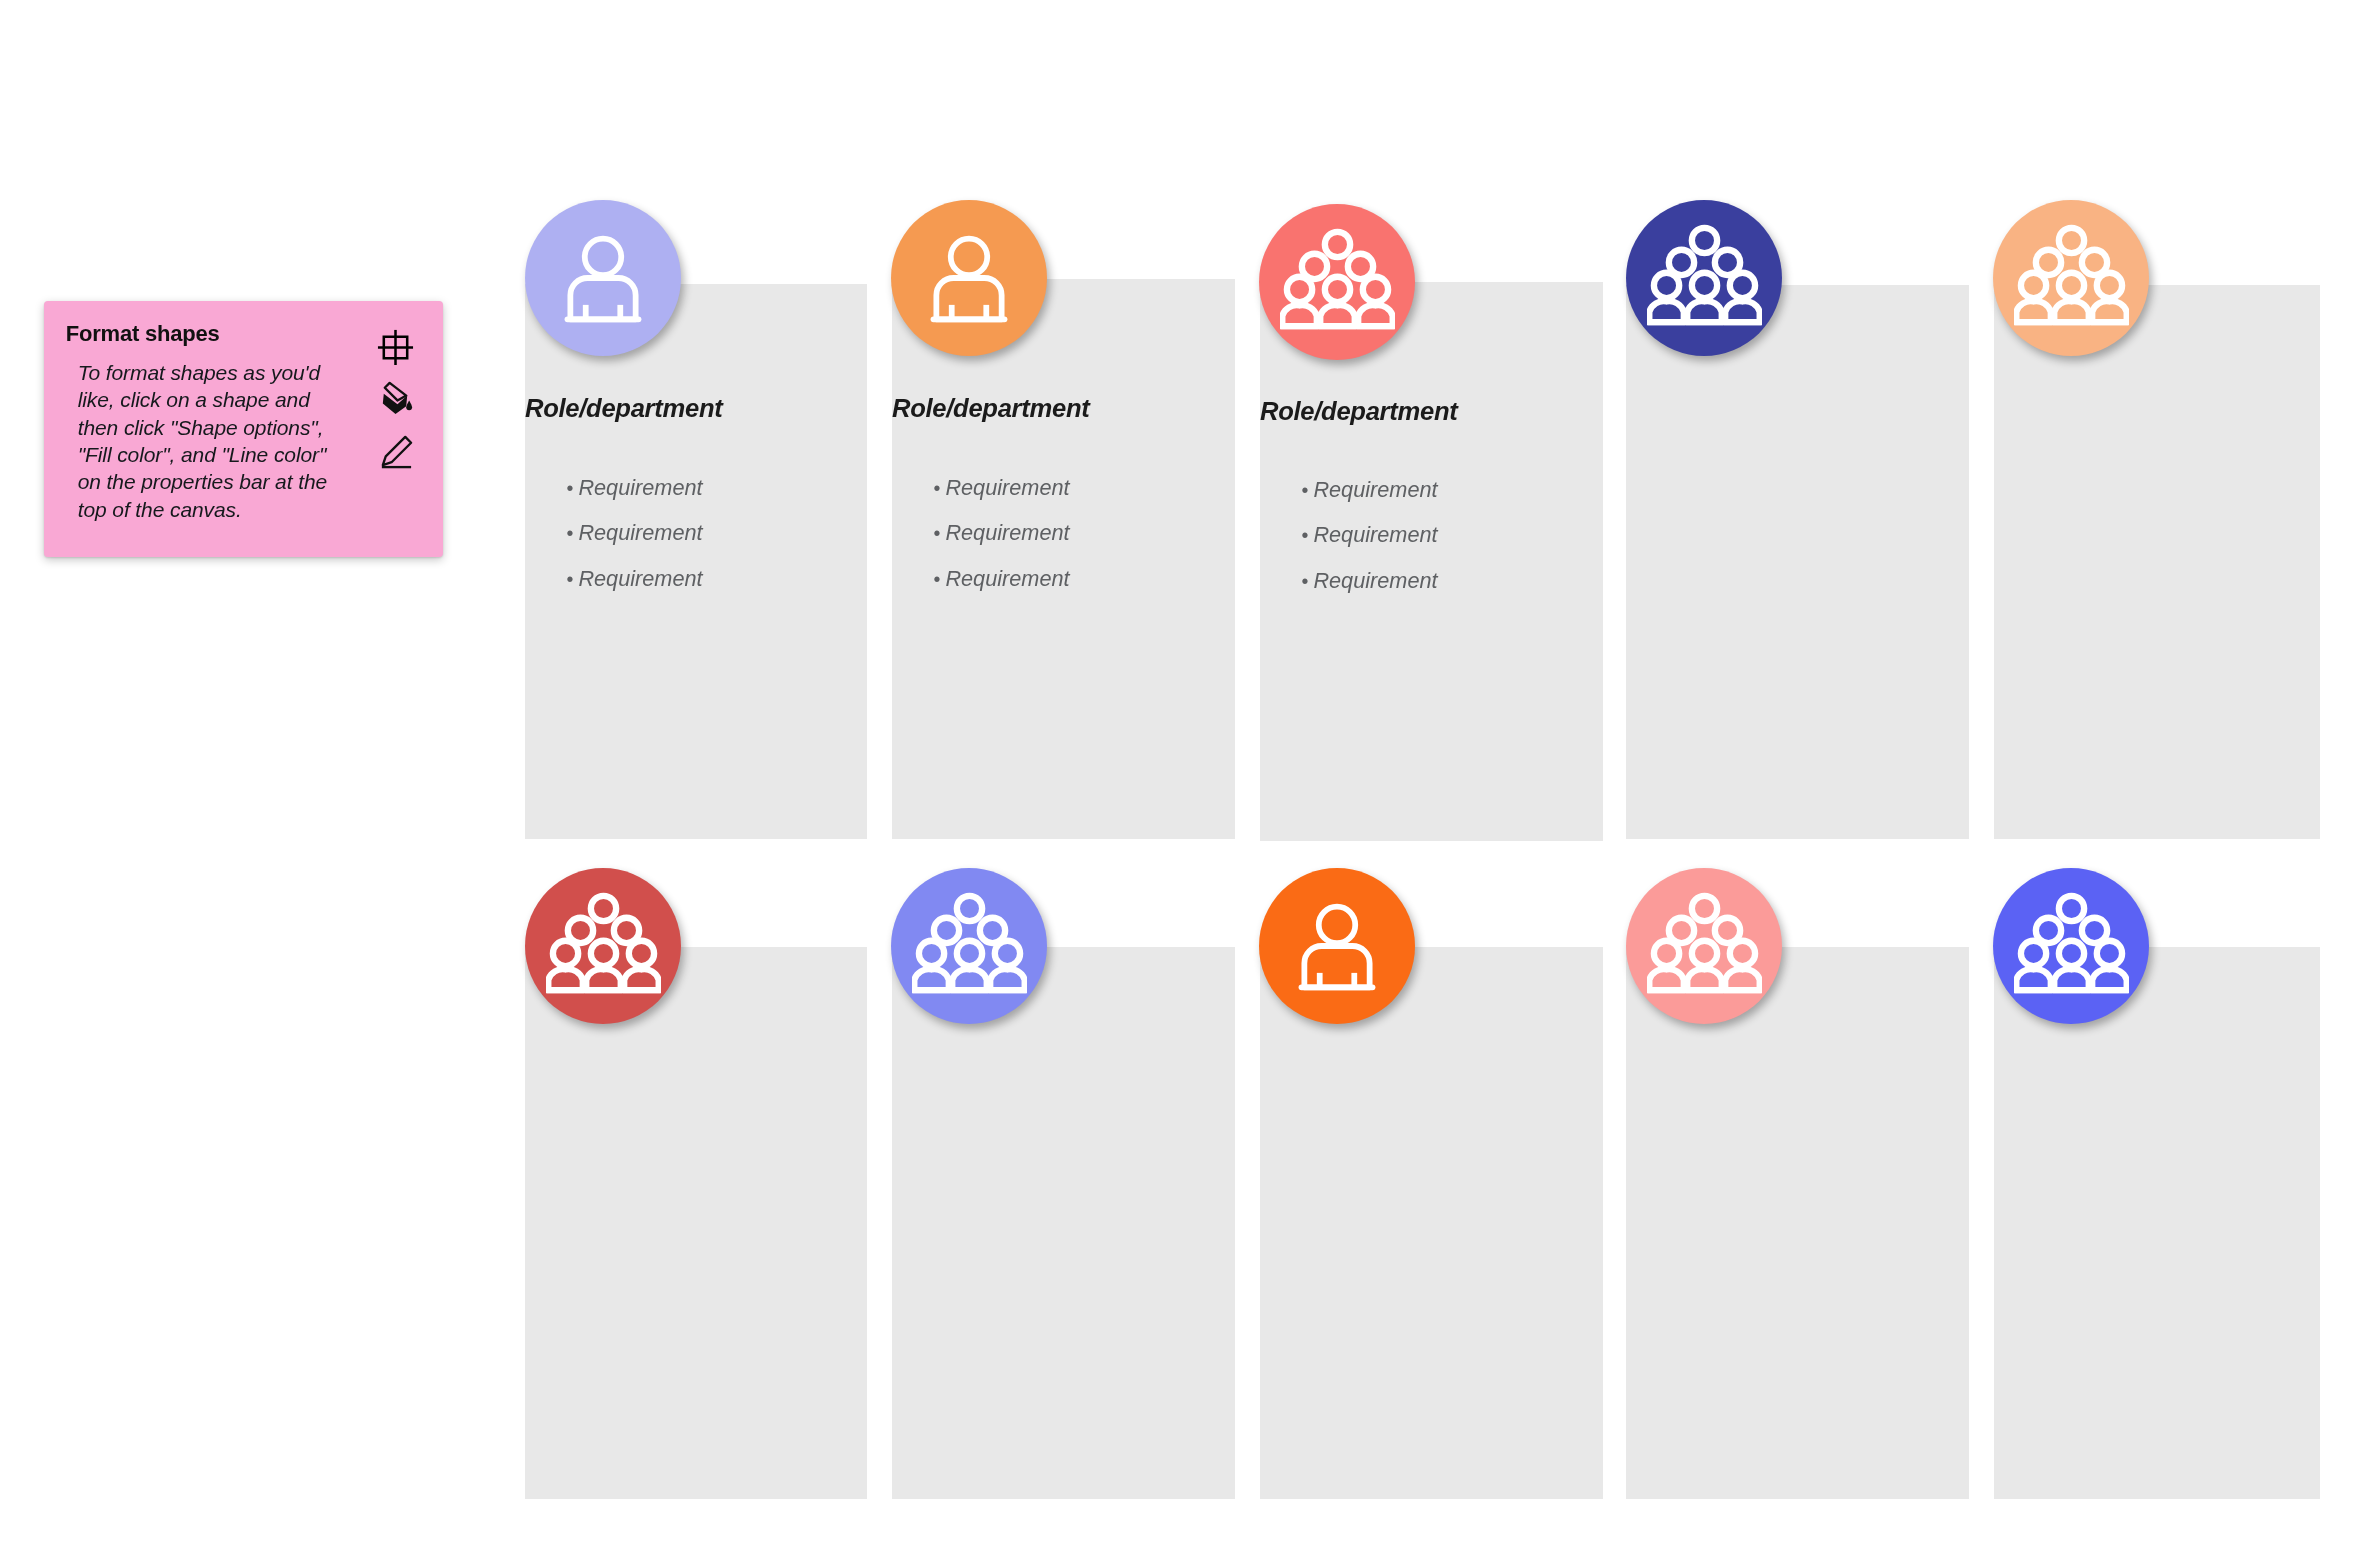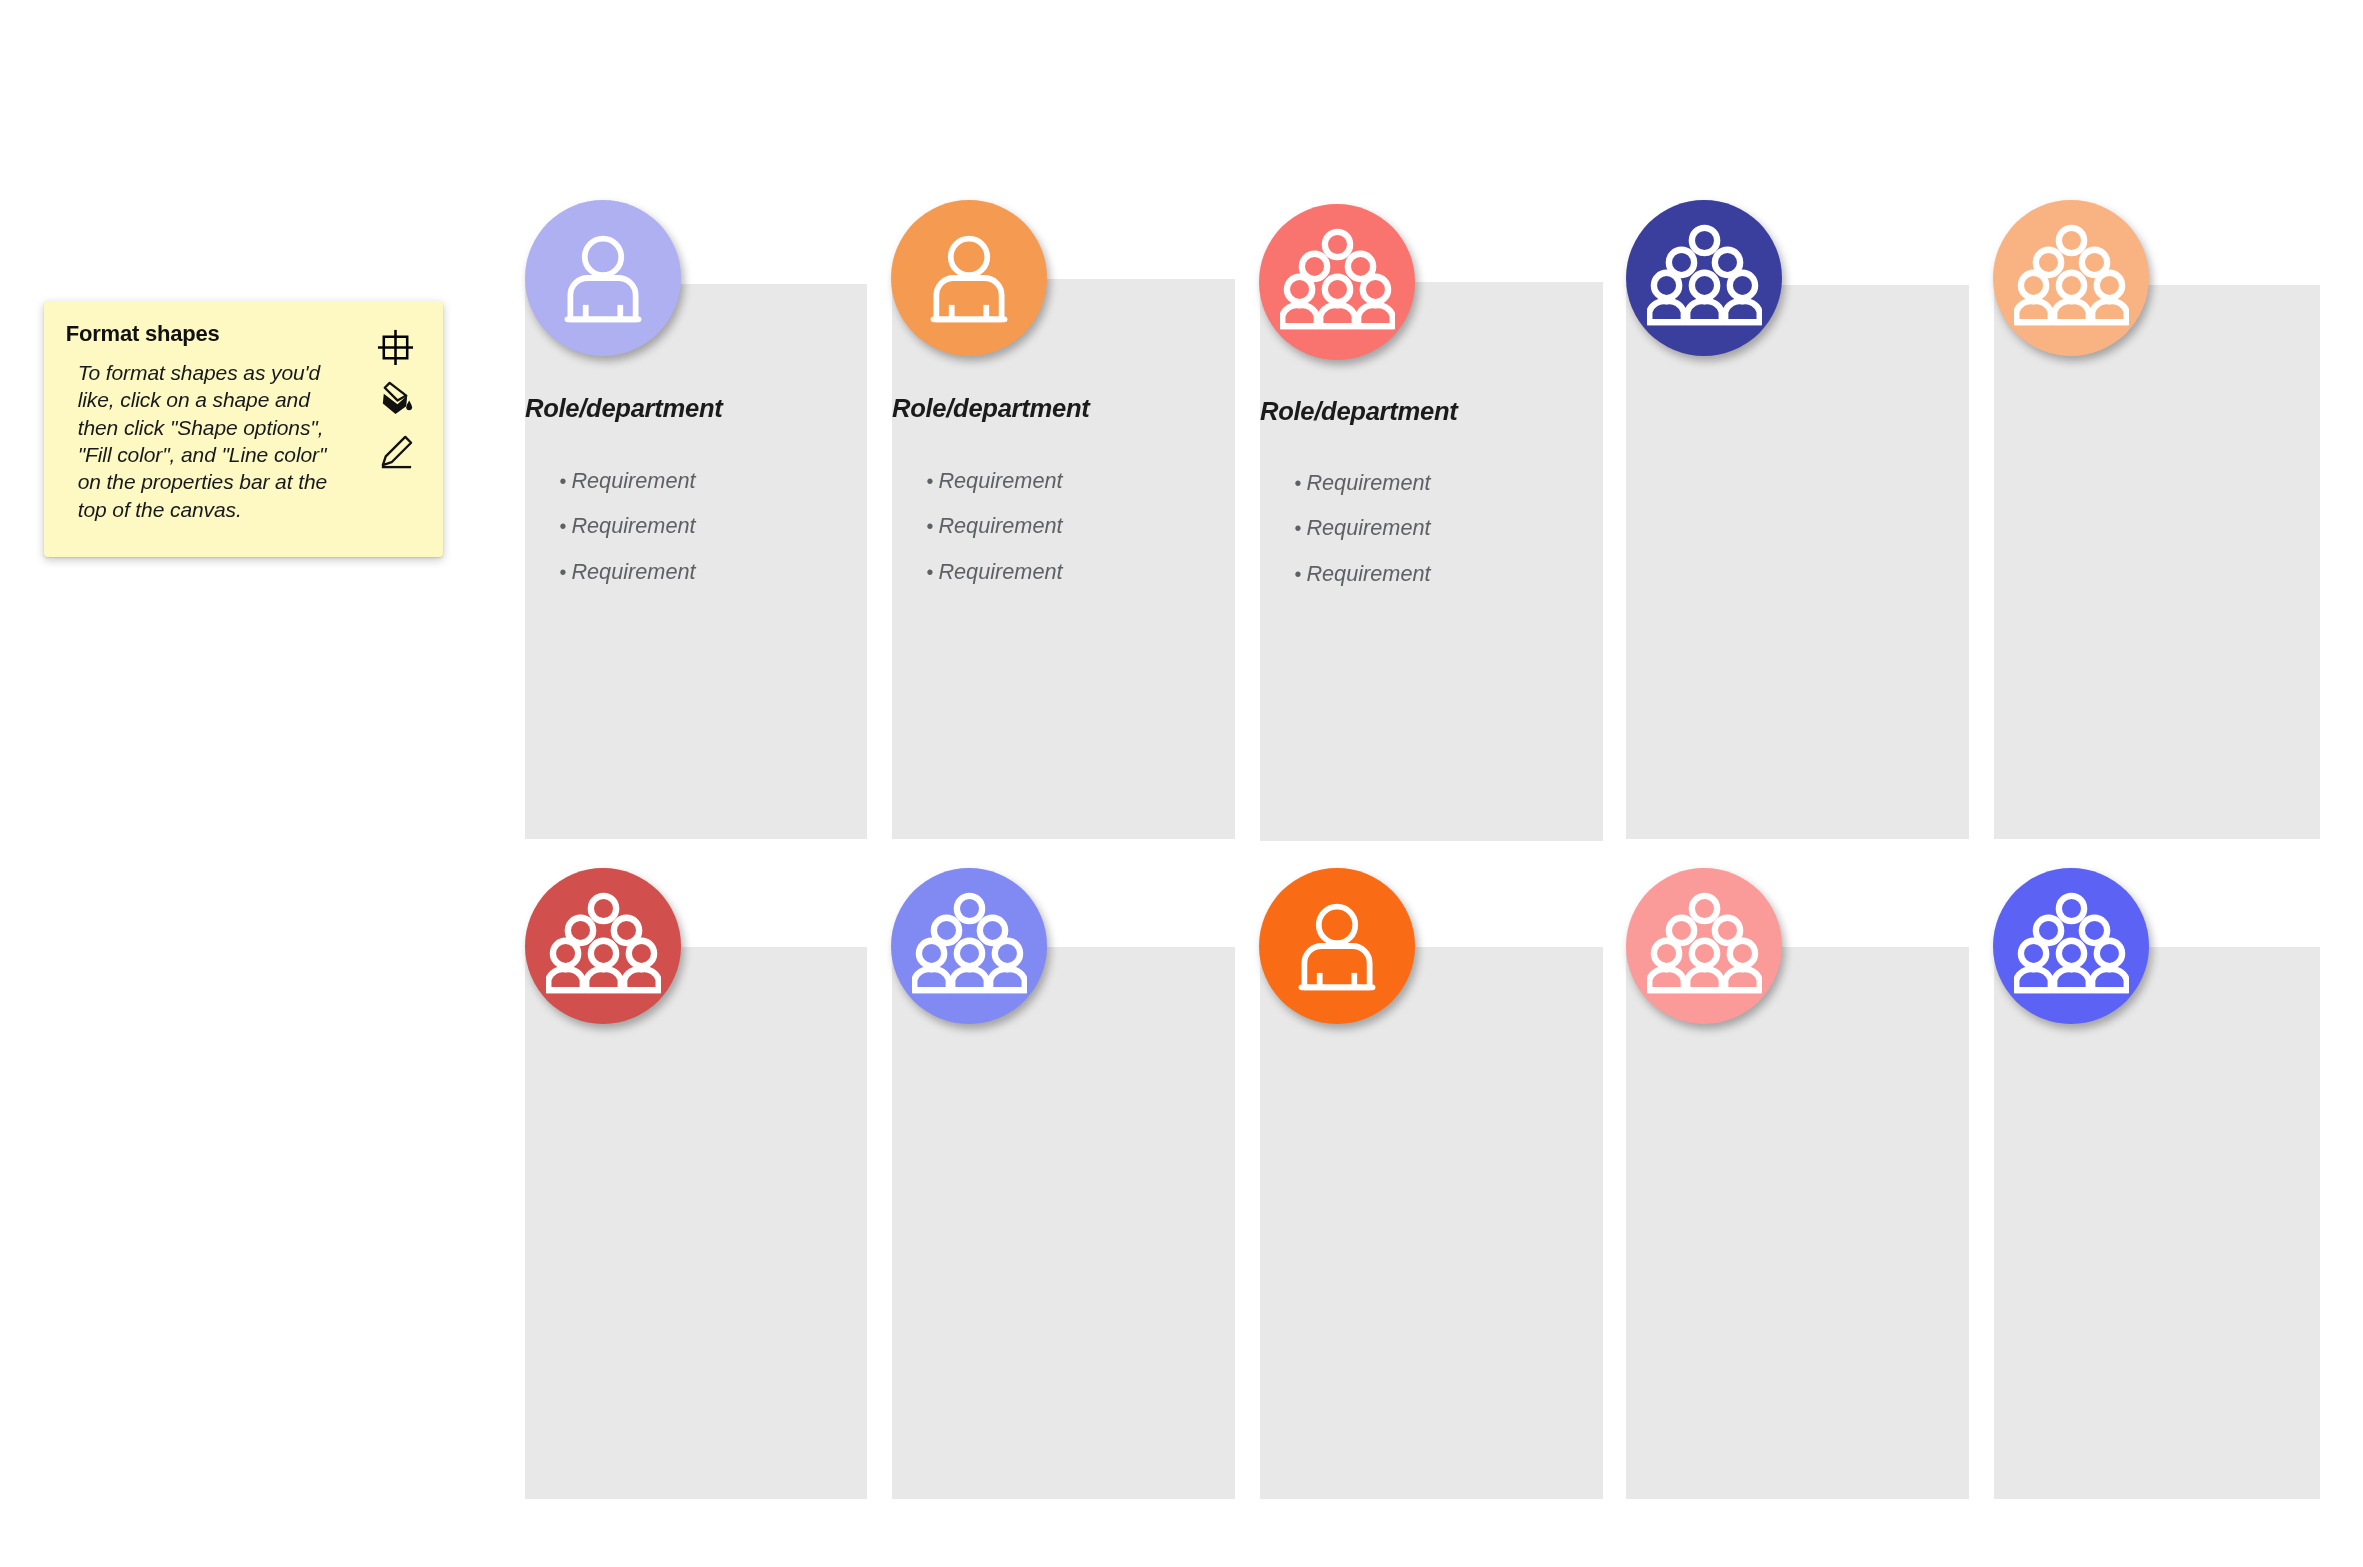--- a/index.html
+++ b/index.html
@@ -16,21 +16,21 @@
     -webkit-font-smoothing: antialiased;
   }
 
   
   #note-card {
     position: absolute;
     left: 44px;
     top: 301px;
     width: 399px;
     box-sizing: border-box;
-    background: #fef9c3;
+    background: #f9a8d4;
     border-radius: 3.9px;
     box-shadow: 0 3px 9.9px rgba(0,0,0,0.22), 0 1px 2px rgba(0,0,0,0.12);
     padding: 19.7px 21.7px 21.7px 21.7px;
     display: flex;
     flex-direction: row;
     align-items: flex-start;
     gap: 9.9px;
   }
   #note-text-col { flex: 1 1 auto; min-width: 0; }
   #note-title {
@@ -73,21 +73,21 @@
     text-align: left;
     font-size: 25.6px;
     font-weight: bold;
     font-style: italic;
     color: #1b1b1b;
     letter-spacing: -0.3px;
   }
   .req-list {
     position: absolute;
     list-style: none;
-    margin: 9px;
+    margin: 16px;
     padding: 0;
   }
   .req-item {
     font-size: 21.7px;
     font-style: italic;
     color: #5e6063;
     line-height: 1;
     margin-bottom: 23.6px;
     white-space: nowrap;
   }

